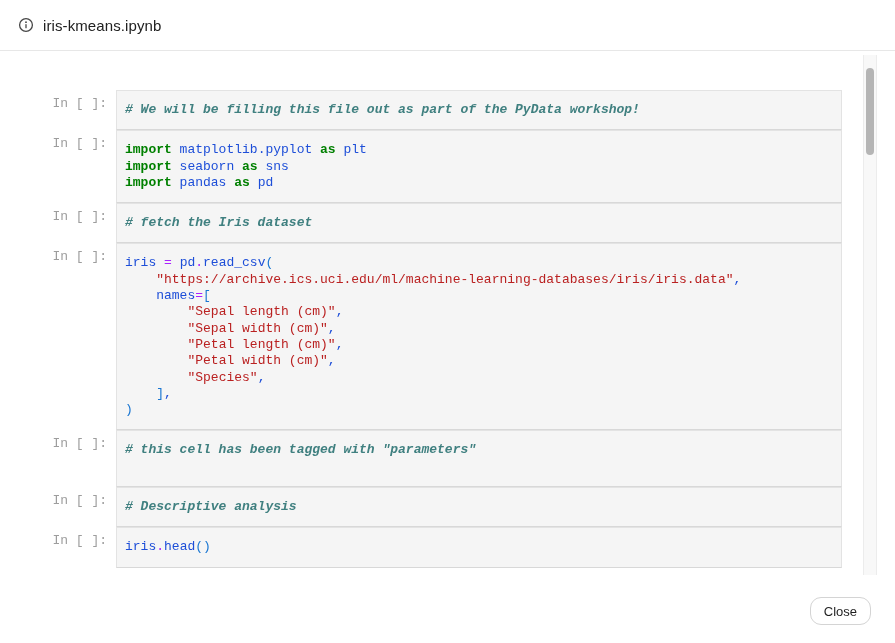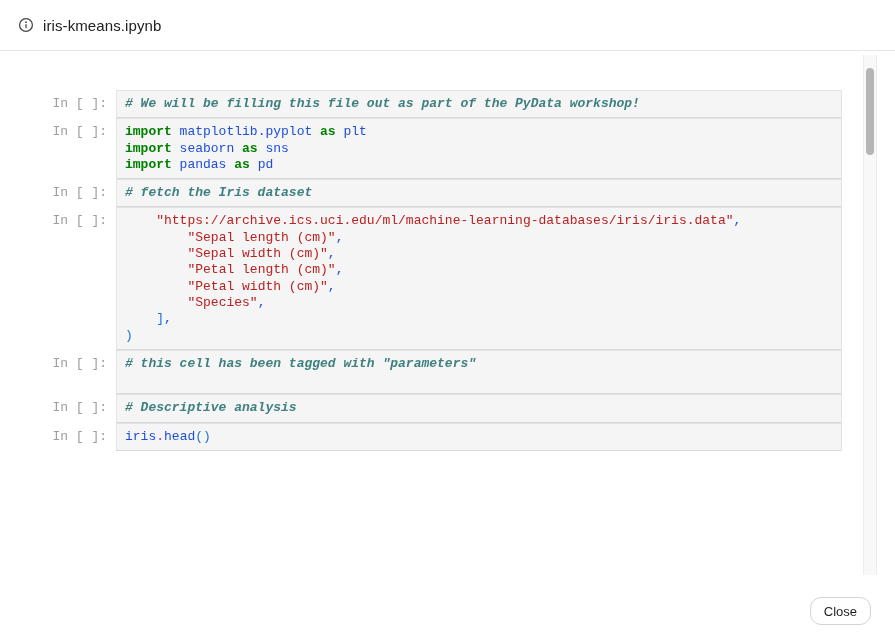--- a/index.html
+++ b/index.html
@@ -49,21 +49,21 @@
     font-size:13px;
     line-height:16.3px;
     color:#9d9d9d;
     white-space:pre;
   }
   .cell-box {
     flex:1;
     background:var(--cell_bg,#f5f5f5);
     border:1px solid #e3e3e3;
     border-bottom-color:#d8d8d8;
-    padding:5px 8px;
+    padding:11px 8px;
     min-height:28px;
   }
   .line {
     font-family:"Liberation Mono", monospace;
     font-size:13px;
     line-height:16.3px;
     white-space:pre;
     color:#000;
   }
   .tok-k { color:var(--keyword,#008000); font-weight:bold; }
@@ -144,21 +144,23 @@
         </div>
         <div class="cell-row">
           <div class="prompt">In [ ]:</div>
           <div class="cell-box">
             <div class="line"><span class="tok-c"># fetch the Iris dataset</span></div>
           </div>
         </div>
         <div class="cell-row">
           <div class="prompt">In [ ]:</div>
           <div class="cell-box">
+            <div class="line"><span class="tok-t">iris </span><span class="tok-o">=</span><span class="tok-t"> pd</span><span class="tok-o">.</span><span class="tok-t">read_csv</span><span class="tok-b">(</span></div>
             <div class="line"><span class="tok-t">    </span><span class="tok-s">"https://archive.ics.uci.edu/ml/machine-learning-databases/iris/iris.data"</span><span class="tok-t">,</span></div>
+            <div class="line"><span class="tok-t">    names</span><span class="tok-o">=</span><span class="tok-b">[</span></div>
             <div class="line"><span class="tok-t">        </span><span class="tok-s">"Sepal length (cm)"</span><span class="tok-t">,</span></div>
             <div class="line"><span class="tok-t">        </span><span class="tok-s">"Sepal width (cm)"</span><span class="tok-t">,</span></div>
             <div class="line"><span class="tok-t">        </span><span class="tok-s">"Petal length (cm)"</span><span class="tok-t">,</span></div>
             <div class="line"><span class="tok-t">        </span><span class="tok-s">"Petal width (cm)"</span><span class="tok-t">,</span></div>
             <div class="line"><span class="tok-t">        </span><span class="tok-s">"Species"</span><span class="tok-t">,</span></div>
             <div class="line"><span class="tok-t">    </span><span class="tok-b">]</span><span class="tok-t">,</span></div>
             <div class="line"><span class="tok-b">)</span></div>
           </div>
         </div>
         <div class="cell-row">

